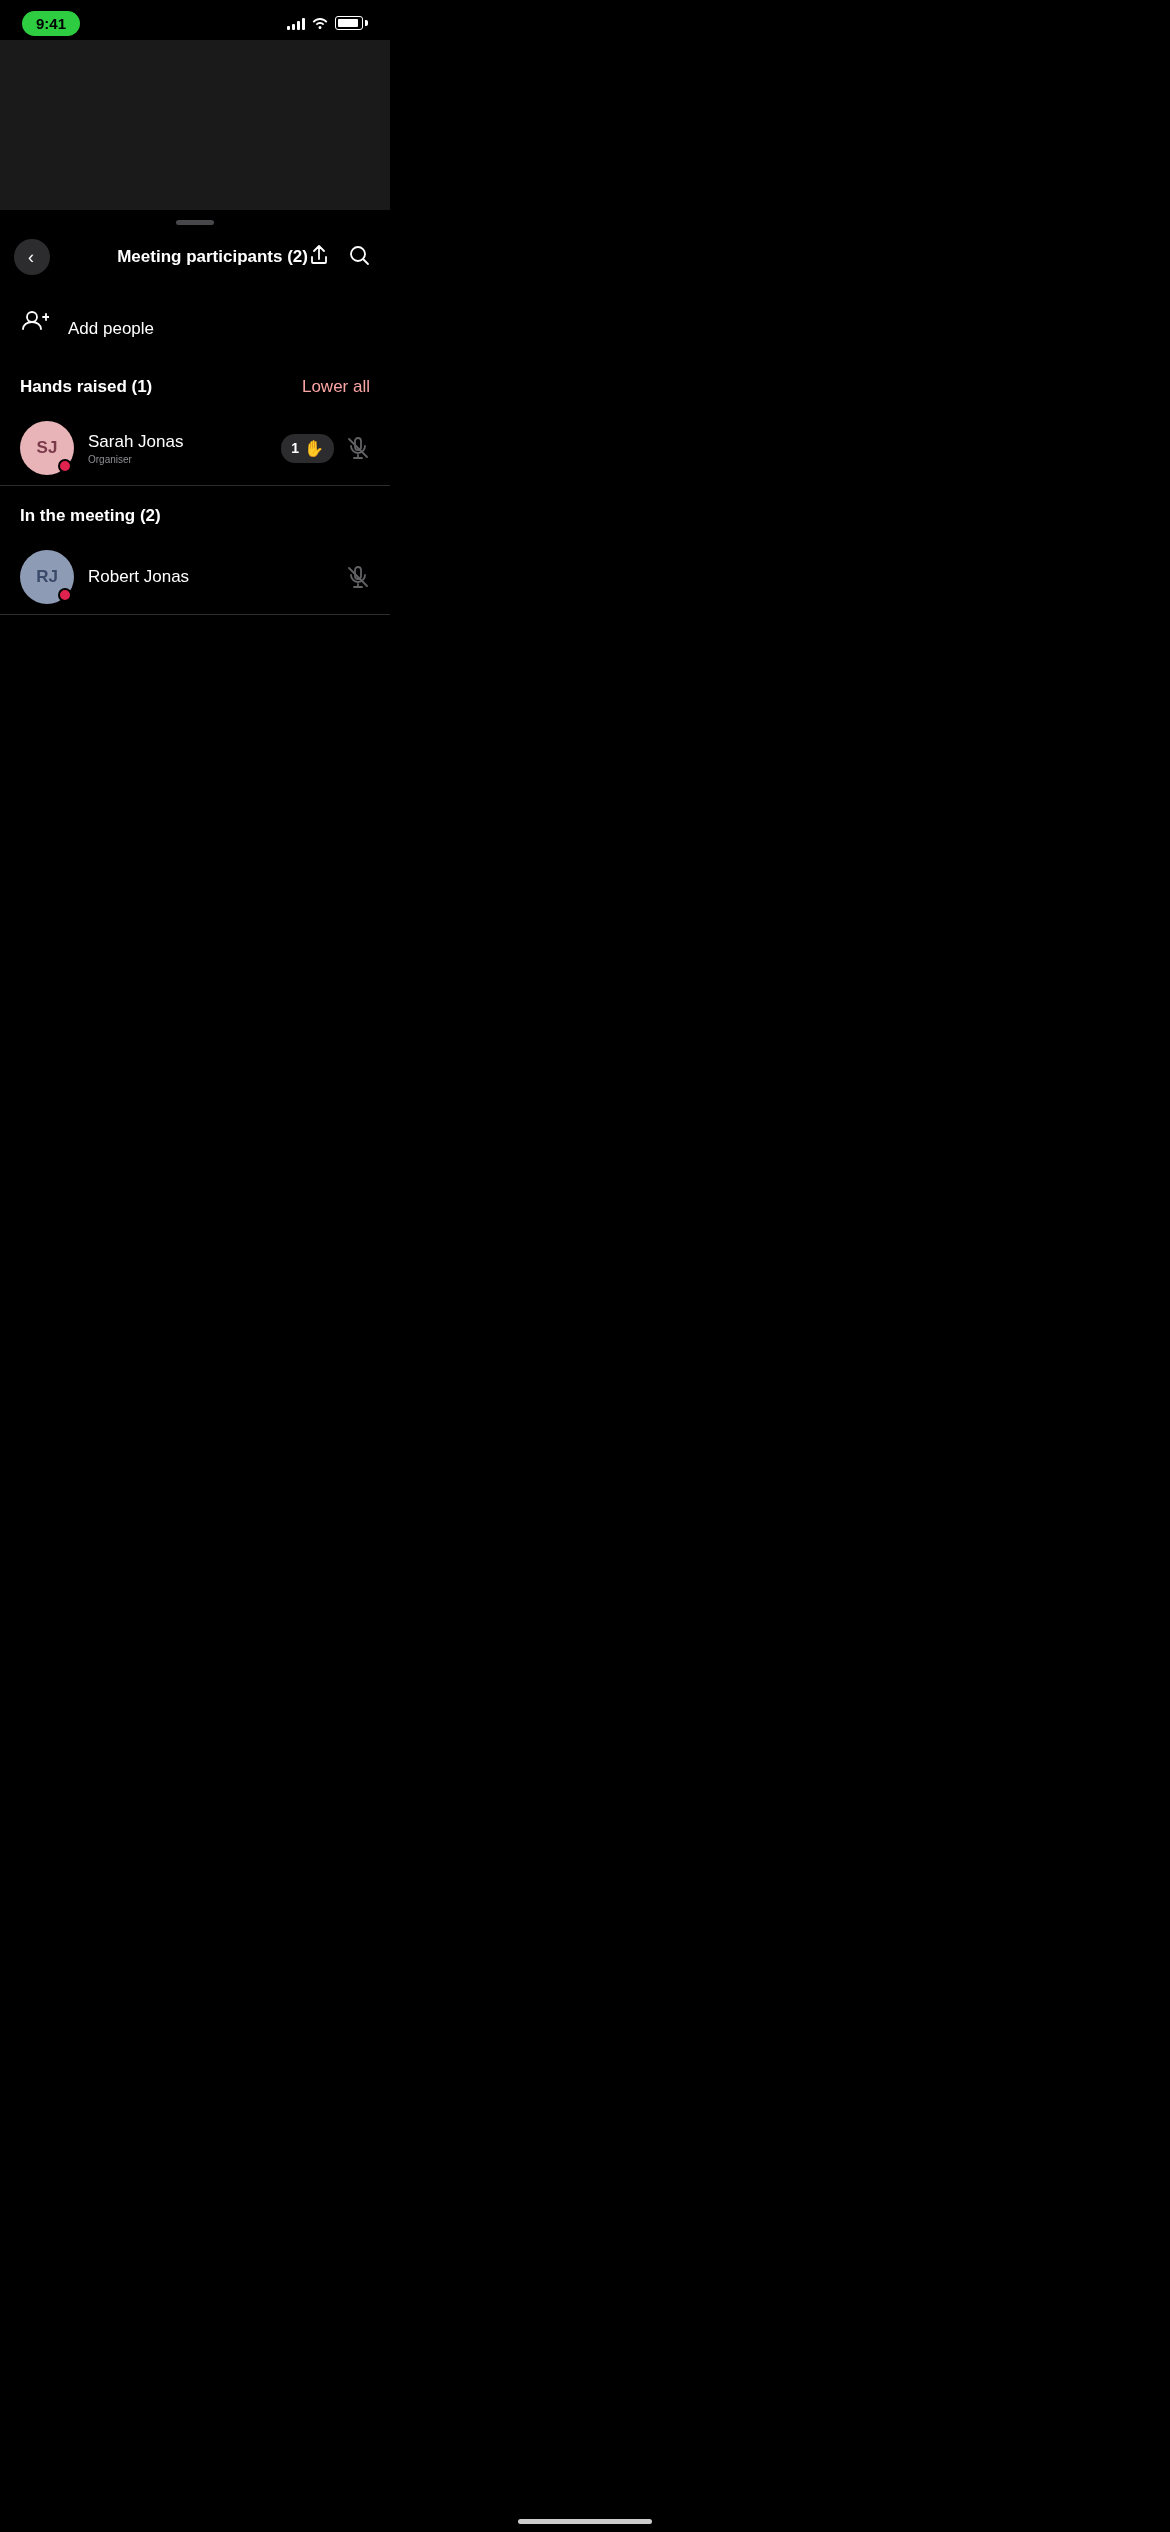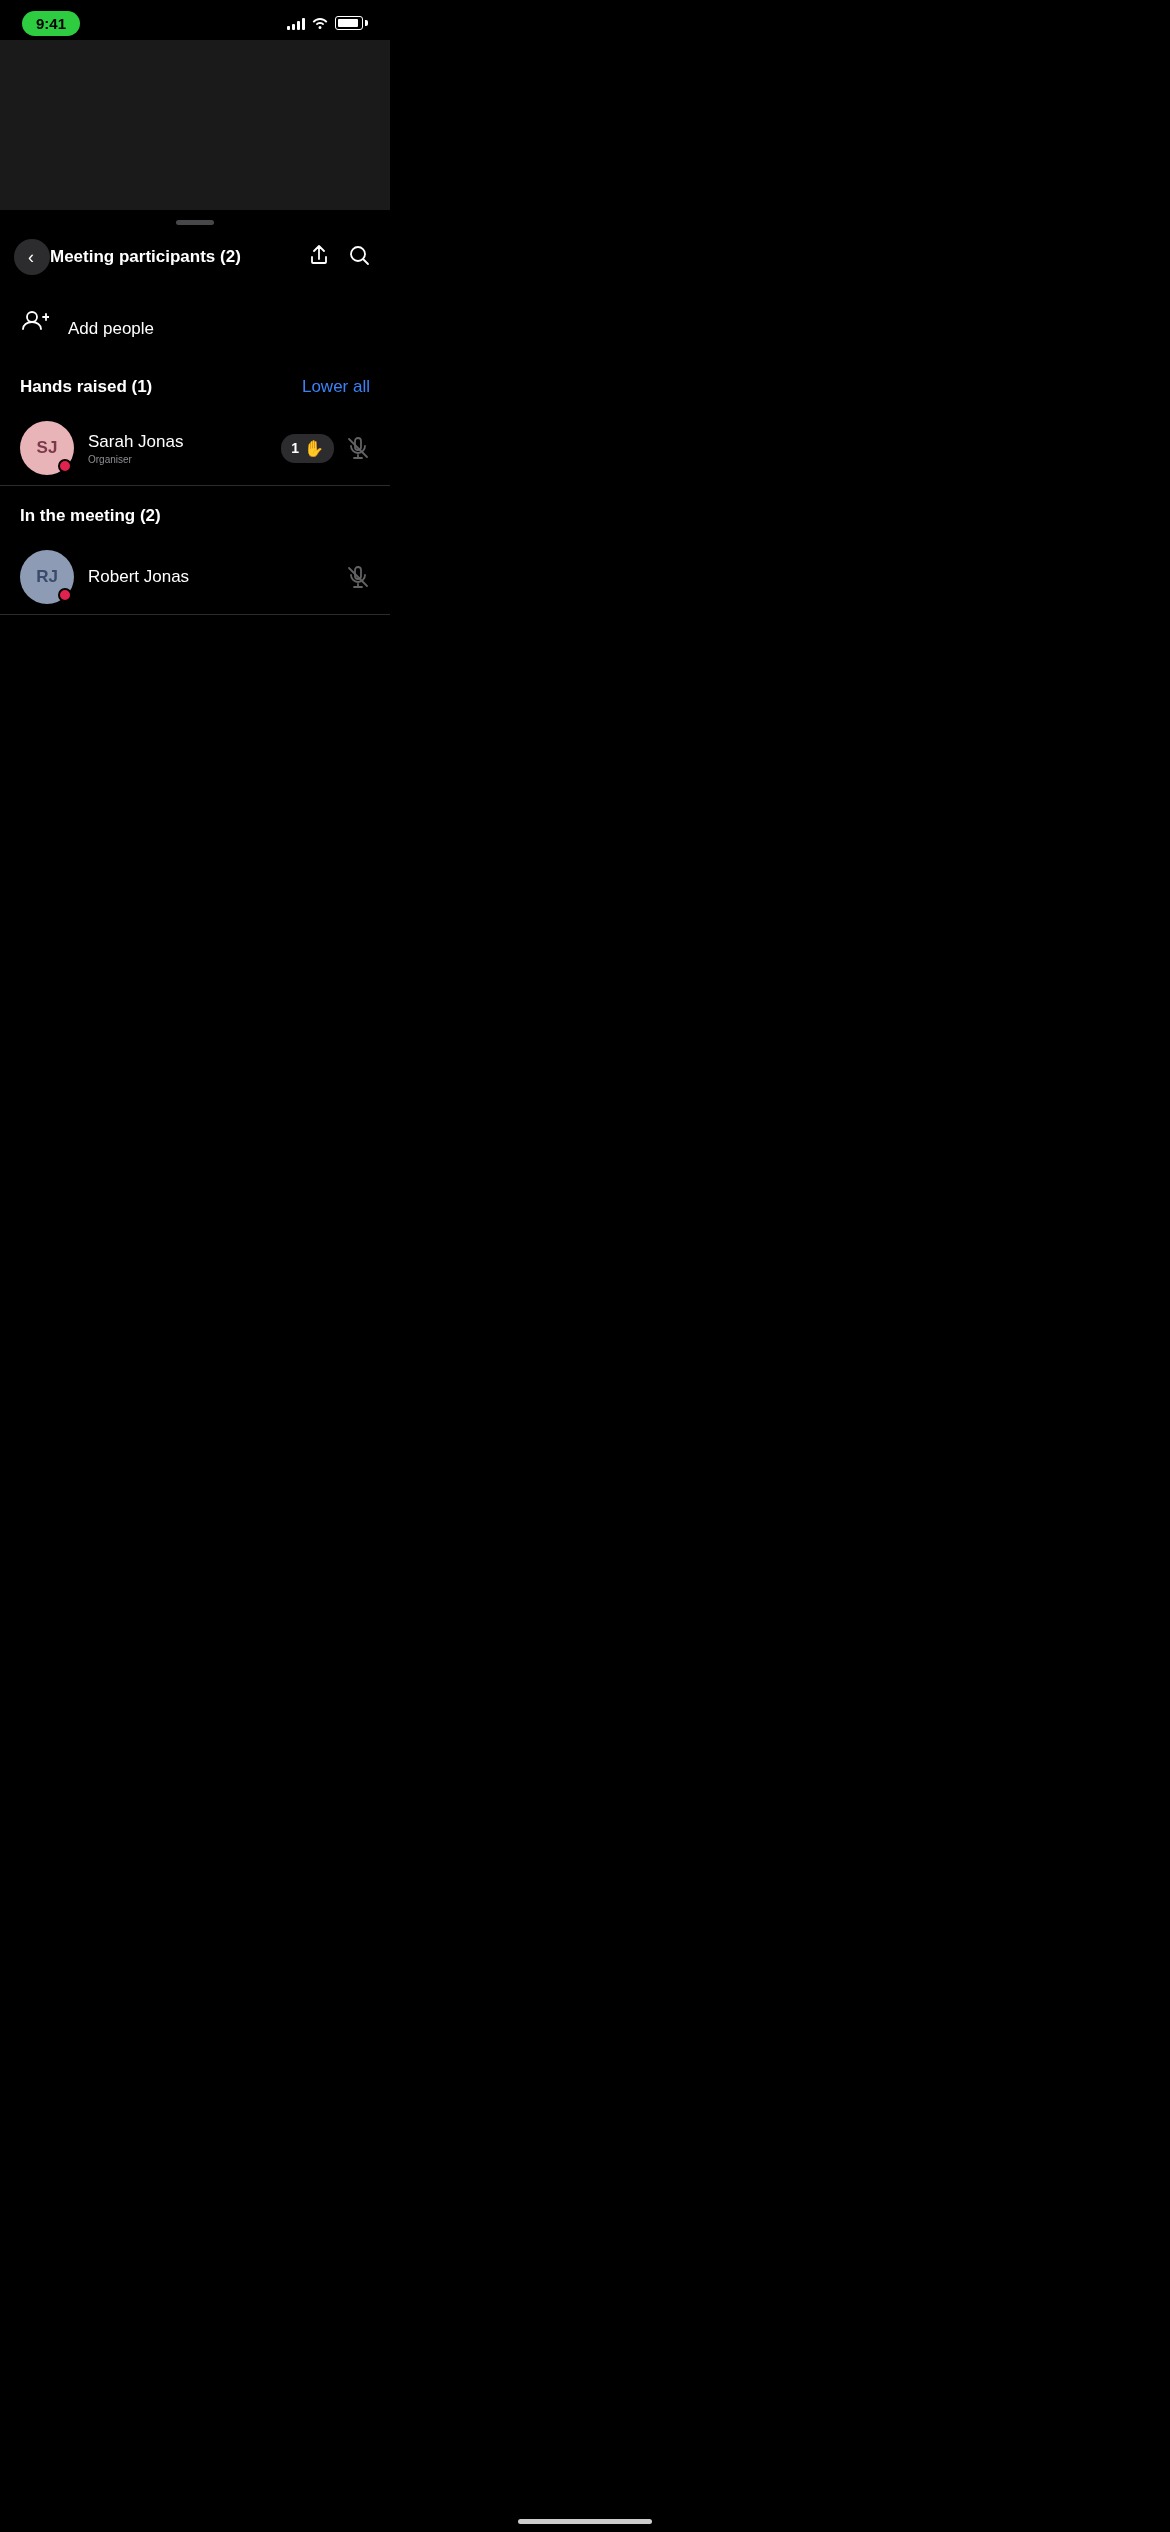--- a/index.html
+++ b/index.html
@@ -133,21 +133,21 @@
       color: #fff;
       font-size: 18px;
       margin-left: -2px;
     }
 
     .header-title {
       font-size: 17px;
       font-weight: 600;
       color: #fff;
       flex: 1;
-      text-align: left;
+      text-align: right;
     }
 
     .header-actions {
       display: flex;
       gap: 18px;
       align-items: center;
     }
 
     .header-icon {
       font-size: 20px;
@@ -198,21 +198,21 @@
 
     .section-title {
       font-size: 17px;
       font-weight: 700;
       color: #fff;
     }
 
     .lower-all-btn {
       font-size: 17px;
       font-weight: 500;
-      color: #3b82f6;
+      color: #fca5a5;
       cursor: pointer;
     }
 
     
     .participant-row {
       display: flex;
       align-items: center;
       padding: 10px 20px;
       background: #000;
       border-bottom: 0.5px solid #2c2c2e;

